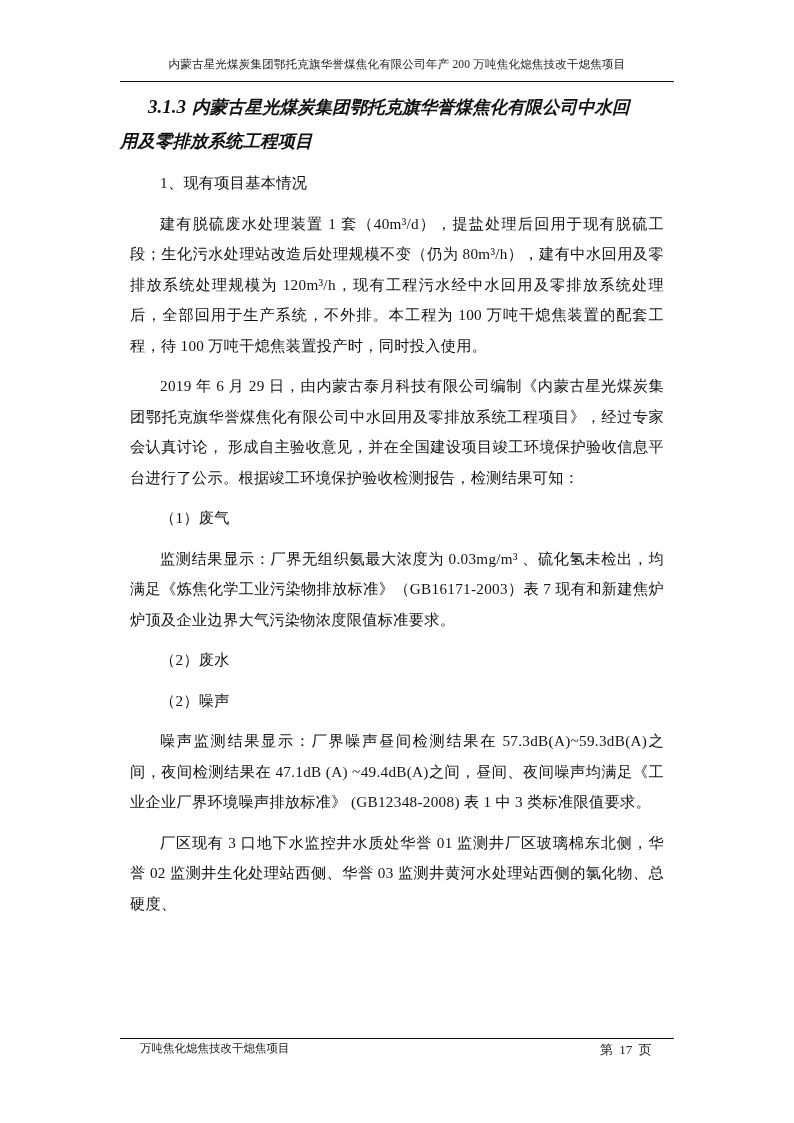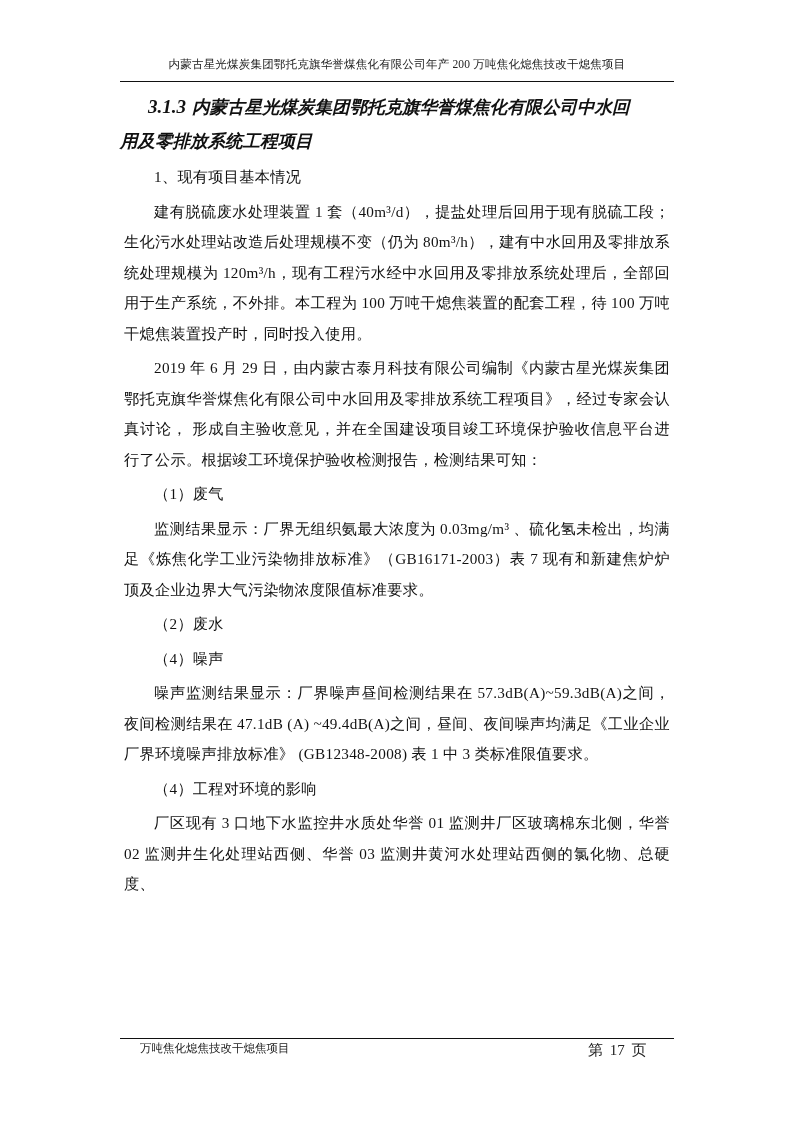--- a/index.html
+++ b/index.html
@@ -8,27 +8,27 @@
   .header-text { position: absolute; left: 120px; width: 554px; top: 57px;
                  text-align: center; font-size: 11.5px; color: #222; letter-spacing: 0.2px; }
   .header-rule { position: absolute; left: 120px; width: 554px; top: 81px;
                  border-top: 1.3px solid #111; }
   .content { position: absolute; left: 120px; width: 554px; top: 90px; }
   .h3 { font-family: "DejaVu Sans", "Liberation Sans", sans-serif; font-weight: bold;
         font-size: 17.5px; line-height: 34px; margin: 0; color: #111; font-style: italic; }
   .h3 .num { font-family: "Liberation Serif", serif; font-weight: bold; font-size: 19px; }
   .h3 .l1 { padding-left: 28px; display: block; white-space: nowrap; }
   .h3 .l2 { display: block; white-space: nowrap; }
-  p { margin: 4px; font-size: 15.2px; line-height: 30.5px; text-indent: 30px;
+  p { margin: 10px; font-size: 15.2px; line-height: 30.5px; text-indent: 30px;
       text-align: justify; text-align-last: left; letter-spacing: 0.3px; }
   .sub { text-indent: 30px; }
   .footer-rule { position: absolute; left: 120px; width: 554px; top: 1038px;
                  border-top: 1.3px solid #111; }
   .footer-left { position: absolute; left: 140px; top: 1041px; font-size: 11.5px; color: #222; }
-  .footer-right { position: absolute; left: 588px; top: 1041px; font-size: 15px; color: #222; word-spacing: 3px; text-align: center; }
+  .footer-right { position: absolute; left: 600px; top: 1041px; font-size: 13px; color: #222; word-spacing: 3px; text-align: center; }
 </style>
 </head>
 <body>
 
 <div class="header-text">内蒙古星光煤炭集团鄂托克旗华誉煤焦化有限公司年产 200 万吨焦化熄焦技改干熄焦项目</div>
 <div class="header-rule"></div>
 
 <div class="content">
   <h3 class="h3">
     <span class="l1"><span class="num">3.1.3</span><span> 内蒙古星光煤炭集团鄂托克旗华誉煤焦化有限公司中水回</span></span>
@@ -37,22 +37,21 @@
 
   <p class="sub">1、现有项目基本情况</p>
   <p>建有脱硫废水处理装置 1 套（40m³/d），提盐处理后回用于现有脱硫工段；生化污水处理站改造后处理规模不变（仍为 80m³/h），建有中水回用及零排放系统处理规模为 120m³/h，现有工程污水经中水回用及零排放系统处理后，全部回用于生产系统，不外排。本工程为 100 万吨干熄焦装置的配套工程，待 100 万吨干熄焦装置投产时，同时投入使用。</p>
   <p>2019 年 6 月 29 日，由内蒙古泰月科技有限公司编制《内蒙古星光煤炭集团鄂托克旗华誉煤焦化有限公司中水回用及零排放系统工程项目》，经过专家会认真讨论， 形成自主验收意见，并在全国建设项目竣工环境保护验收信息平台进行了公示。根据竣工环境保护验收检测报告，检测结果可知：</p>
 
   <p class="sub">（1）废气</p>
   <p>监测结果显示：厂界无组织氨最大浓度为 0.03mg/m³ 、硫化氢未检出，均满足《炼焦化学工业污染物排放标准》（GB16171-2003）表 7 现有和新建焦炉炉顶及企业边界大气污染物浓度限值标准要求。</p>
 
   <p class="sub">（2）废水</p>
 
-  <p class="sub">（4）噪声</p>
+  <p class="sub">（2）噪声</p>
   <p>噪声监测结果显示：厂界噪声昼间检测结果在 57.3dB(A)~59.3dB(A)之间，夜间检测结果在 47.1dB (A) ~49.4dB(A)之间，昼间、夜间噪声均满足《工业企业厂界环境噪声排放标准》 (GB12348-2008) 表 1  中 3 类标准限值要求。</p>
 
-  <p class="sub">（4）工程对环境的影响</p>
   <p>厂区现有 3 口地下水监控井水质处华誉 01 监测井厂区玻璃棉东北侧，华誉 02 监测井生化处理站西侧、华誉 03 监测井黄河水处理站西侧的氯化物、总硬度、</p>
 </div>
 
 <div class="footer-rule"></div>
 <div class="footer-left">万吨焦化熄焦技改干熄焦项目</div>
 <div class="footer-right">第 17 页</div>
 
 </body></html>

